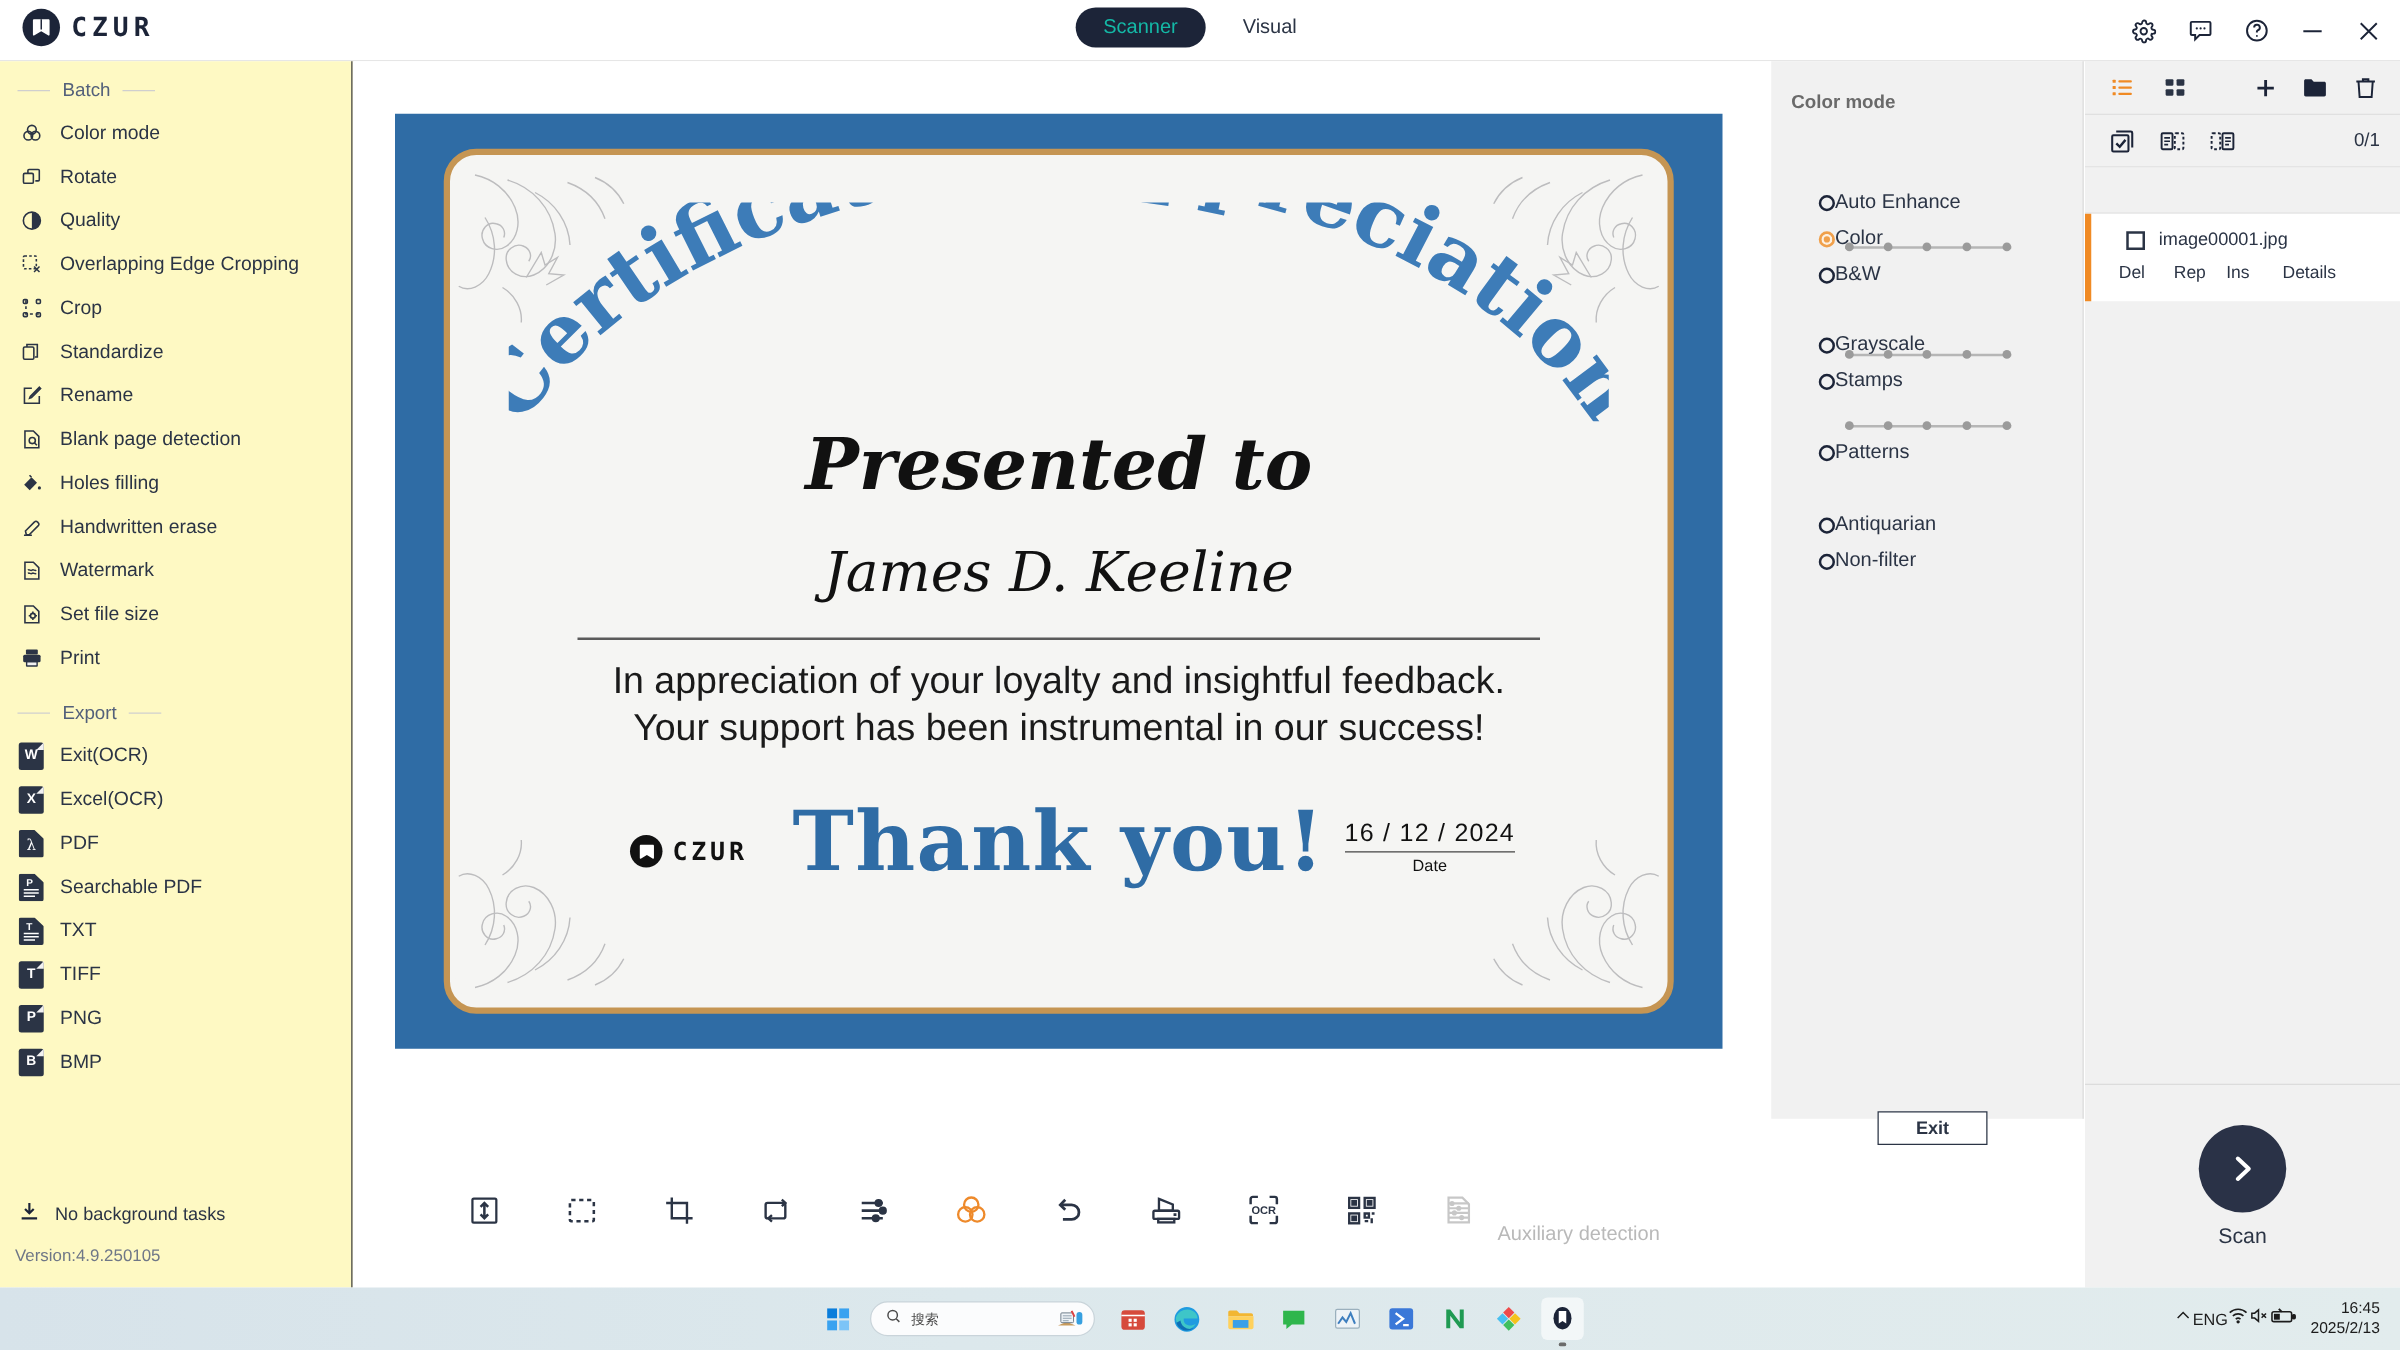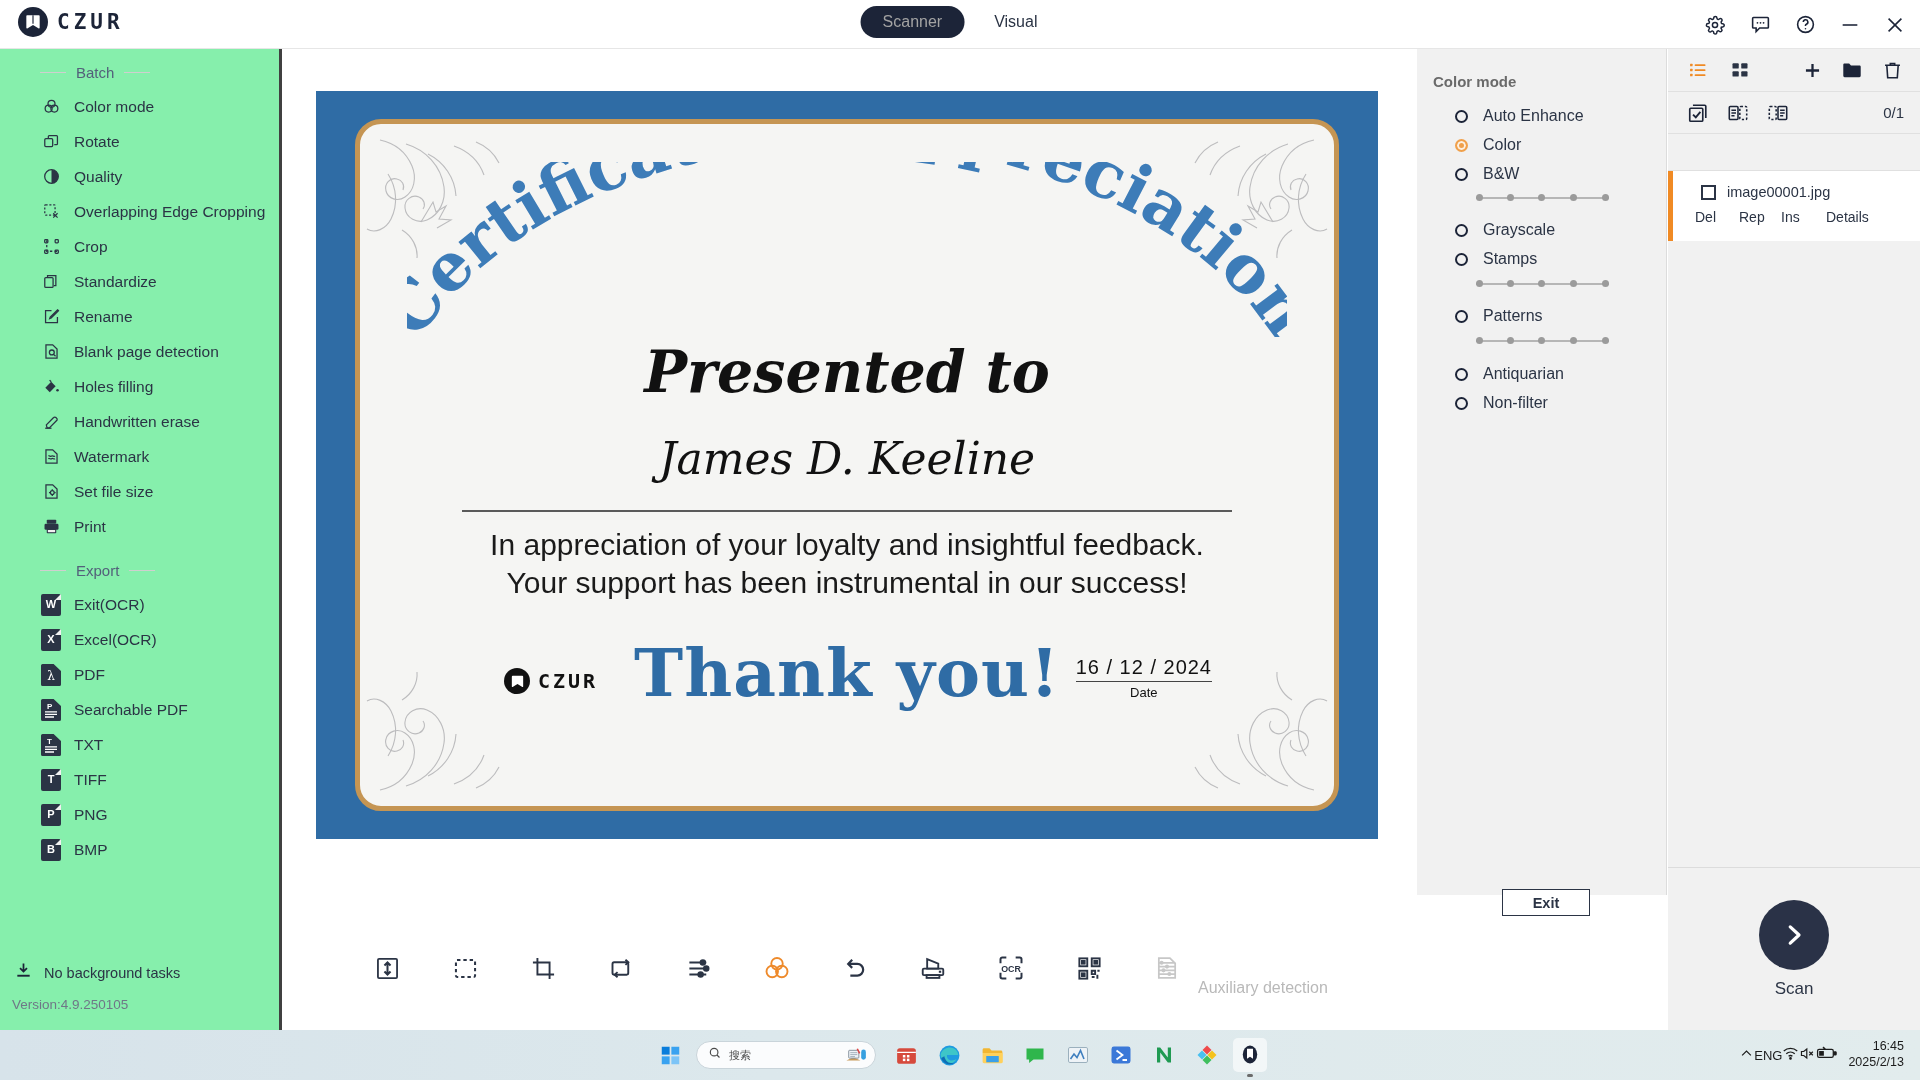--- a/index.html
+++ b/index.html
@@ -15,27 +15,27 @@
 
   
   #titlebar { position:absolute; left:0; top:0; width:1920px; height:49px; background:#fff; border-bottom:1px solid #e6e6e6; }
   #brand { position:absolute; left:18px; top:7px; display:flex; align-items:center; gap:9px; }
   #brand .logo { width:30px; height:30px; border-radius:50%; background:#1c2438; display:flex; align-items:center; justify-content:center; }
   #brand .logo svg { display:block; }
   #brand .wordmark { font-size:21px; letter-spacing:4px; font-weight:700; color:#1c2438; font-family:"DejaVu Sans Mono", monospace; }
 
   #tabs { position:absolute; left:50%; top:6px; transform:translateX(-50%); display:flex; align-items:center; gap:8px; }
   .tab { font-size:16px; padding:7px 22px; border-radius:18px; color:#2b3445; cursor:pointer; white-space:nowrap;}
-  .tab.active { background:#1c2438; color:#a3a3a3; }
+  .tab.active { background:#1c2438; color:#14b8a6; }
 
   #winctl { position:absolute; right:14px; top:0; height:49px; display:flex; align-items:center; gap:23px; }
   #winctl .ic { width:22px; height:22px; display:flex; align-items:center; justify-content:center; cursor:pointer; color:#1c2438; }
 
   
-  #sidebar { position:absolute; left:0; top:49px; width:282px; height:981px; background:#86efac; border-right:3px solid #404040;padding-left:26px; }
+  #sidebar { position:absolute; left:0; top:49px; width:282px; height:981px; background:#fef9c3; border-right:1px solid #404040; }
   .sec-label { display:flex; align-items:center; gap:10px; padding:0 0 0 14px; height:34px; color:#53607a; font-size:15px; }
   .sec-label .ln { height:1px; background:#cfcfcf; flex:0 0 26px; }
   .sec-label .ln2 { height:1px; background:#cfcfcf; flex:0 0 26px; }
   .side-item { display:flex; align-items:center; height:35px; padding-left:14px; gap:12px; cursor:pointer; }
   .side-item .si-ic { width:22px; height:22px; flex:0 0 22px; display:flex; align-items:center; justify-content:center; color:#2b3445; }
   .side-item .si-tx { font-size:15.5px; color:#2b3445; white-space:nowrap; }
   .fileglyph { width:20px; height:22px; background:#2b3445; border-radius:2px; position:relative; display:flex; align-items:center; justify-content:center; }
   .fileglyph::after{ content:""; position:absolute; right:0; top:0; border-width:0 0 6px 6px; border-style:solid; border-color:transparent transparent #f1f1f1 transparent; }
   .fileglyph span { color:#fff; font-size:11px; font-weight:700; line-height:1; }
   #bgtasks { position:absolute; left:14px; bottom:46px; display:flex; align-items:center; gap:11px; }
@@ -71,21 +71,21 @@
   
   #toolbar { position:absolute; left:283px; top:920px; width:1134px; height:110px; background:#fff; display:flex; align-items:flex-start; padding-left:65px; padding-top:18px; gap:0; }
   .tool { width:78px; height:60px; display:flex; align-items:center; justify-content:center; cursor:pointer; color:#2b3445; }
   .tool.accent { color:#ee8a2b; }
   .tool.disabled { color:#c7c7c7; cursor:default; }
   #auxlabel { font-size:16px; color:#b9b9b9; align-self:center; margin-top:8px; margin-left:-8px;}
 
   
   #cmpanel { position:absolute; left:1417px; top:49px; width:250px; height:846px; background:#f1f1f1; border-right:1px solid #dcdcdc; }
   #cmtitle { position:absolute; left:16px; top:24px; font-size:15px; font-weight:700; color:#6a6a6a; }
-  .radio-row { position:absolute; left:38px; display:flex; align-items:center; gap:15px; cursor:pointer; }
+  .radio-row { position:absolute; left:38px; display:flex; align-items:center; cursor:pointer;margin-top:46px; }
   .radio { width:13px; height:13px; border-radius:50%; border:2px solid #1c2438; background:transparent; flex:0 0 13px; }
   .radio.on { border-color:#f0a04b; background:#f0a04b; box-shadow: inset 0 0 0 2px #fdf0e1; }
   .radio-row .lbl { font-size:16px; color:#2b3445; white-space:nowrap; }
   .slider { position:absolute; left:59px; width:133px; height:12px; }
   .slider .bar { position:absolute; left:0; right:0; top:5px; height:2px; background:#b6b6b6; }
   .slider .dot { position:absolute; top:2px; width:7px; height:7px; border-radius:50%; background:#9b9b9b; }
   #exitbtn { position:absolute; left:85px; top:840px; width:88px; height:27px; border:1px solid #2b3445; background:#fff; font-size:14.5px; font-weight:700; color:#2b3445; cursor:pointer; display:flex; align-items:center; justify-content:center; }
 
   
   #filepanel { position:absolute; left:1668px; top:49px; width:252px; height:981px; background:#f1f1f1; }

